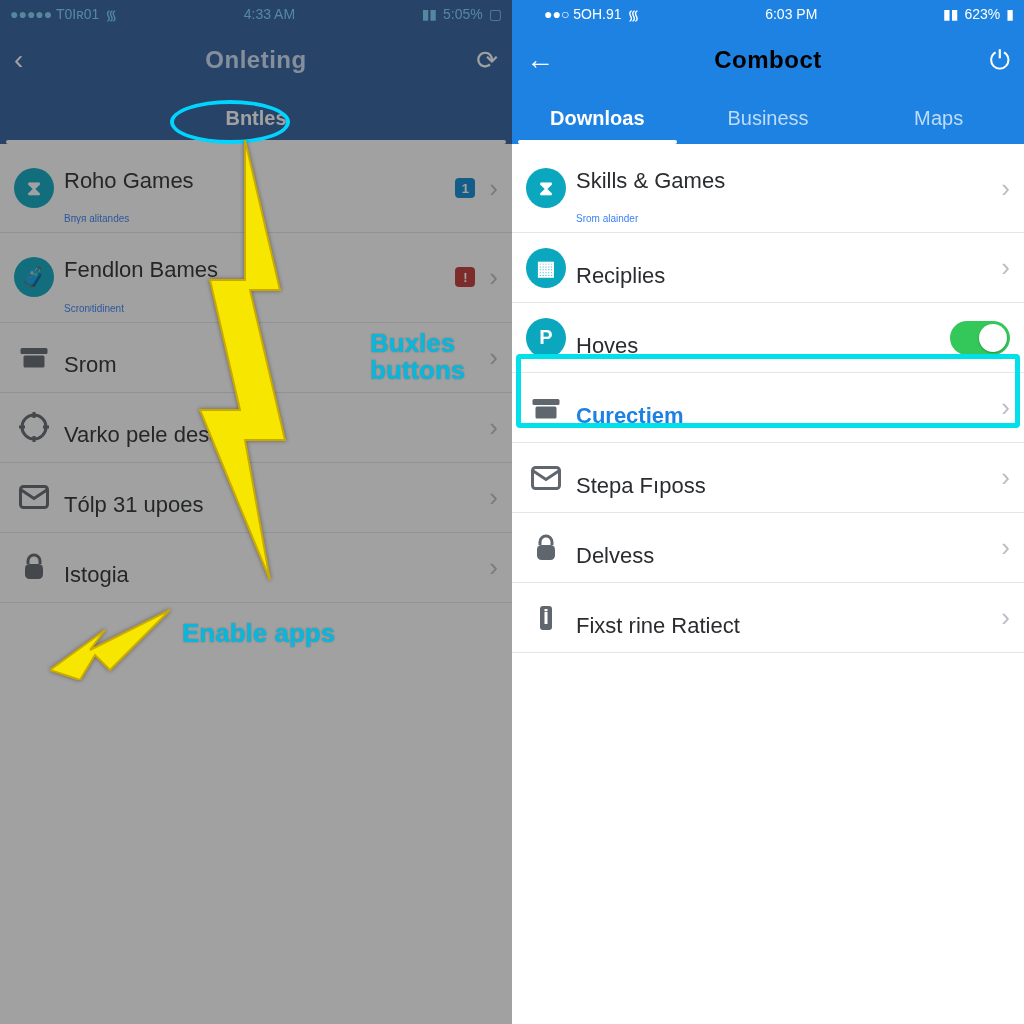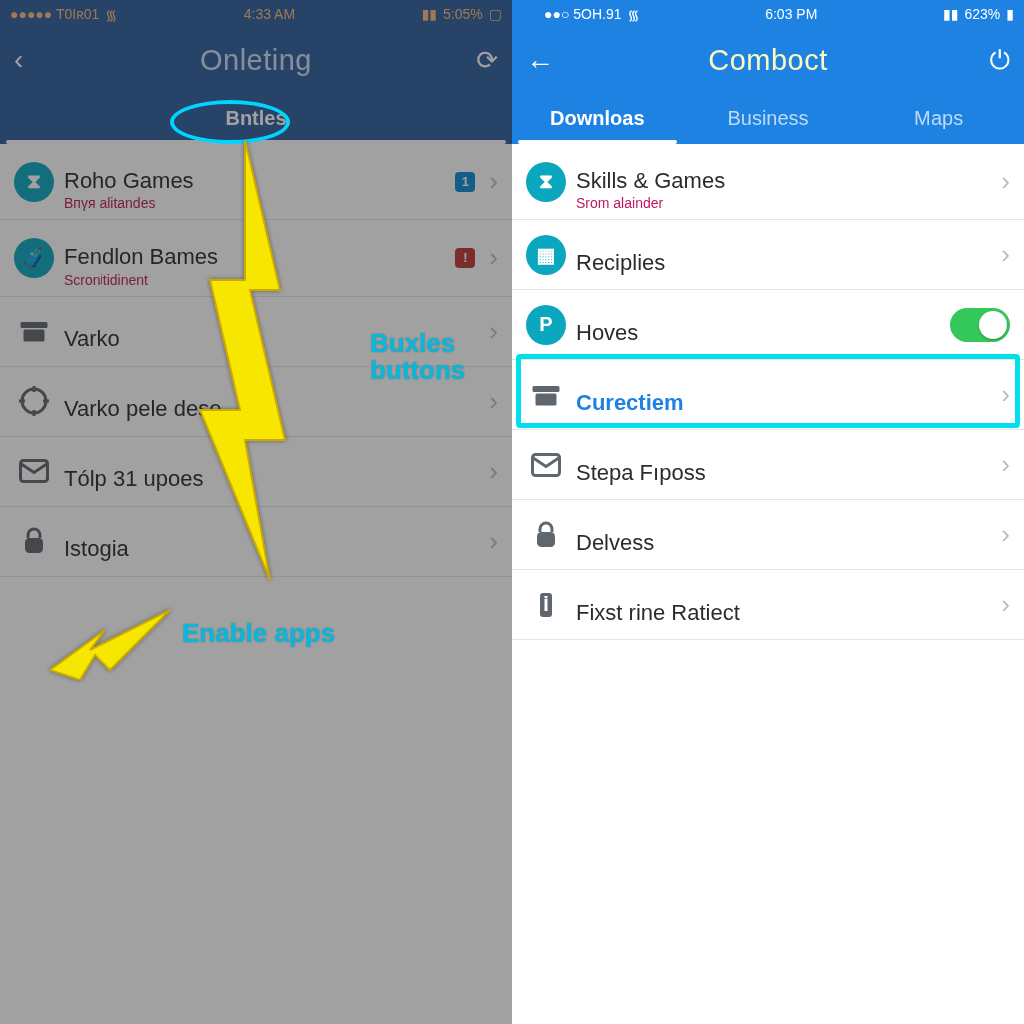--- a/index.html
+++ b/index.html
@@ -5,51 +5,51 @@
   * { box-sizing: border-box; margin: 0; padding: 0; font-family: -apple-system, Helvetica, Arial, sans-serif; }
   html, body { width: 1024px; height: 1024px; background: #fff; overflow: hidden; }
   .stage { position: relative; width: 1024px; height: 1024px; display: flex; }
   .phone { position: relative; width: 512px; height: 1024px; background: #fff; }
   .phone.left  { }
   .phone.right { }
 
   
   .statusbar { height: 28px; display: flex; align-items: center; justify-content: space-between; padding: 0 10px; font-size: 14px; font-weight: 500; }
   .statusbar .sb-left, .statusbar .sb-right { display: flex; align-items: center; gap: 6px; }
-  .phone.left  .statusbar { color: #fdba74; background: #2e5e9e; }
+  .phone.left  .statusbar { color: #7dd3fc; background: #2e5e9e; }
   .phone.right .statusbar { color: #fff;    background: #1d82e2; padding-left: 32px; }
 
   
   .header { position: relative; color: #fff; }
   .phone.left  .header { background: #2e5e9e; }
   .phone.right .header { background: #1d82e2; }
   .titlebar { height: 64px; display: flex; align-items: center; justify-content: center; position: relative; }
   .titlebar .back { position: absolute; left: 14px; top: 50%; transform: translateY(-50%); font-size: 28px; line-height: 1; }
   .titlebar .action { position: absolute; right: 14px; top: 50%; transform: translateY(-50%); font-size: 26px; line-height: 1; }
-  .titlebar h1 { font-size: 29px; font-weight: 400; letter-spacing: .5px; }
+  .titlebar h1 { font-size: 24px; font-weight: 700; letter-spacing: .5px; }
   .phone.left  .titlebar h1 { color: #cfe0f4; }
-  .phone.right .titlebar h1 { color: #fef9c3; }
+  .phone.right .titlebar h1 { color: #000000; }
 
   .tabs { display: flex; height: 52px; }
   .tabs .tab { flex: 1; display: flex; align-items: center; justify-content: center; font-size: 20px; position: relative; }
   .phone.left  .tabs .tab { color: #a9c2e2; }
   .phone.right .tabs .tab { color: #bedcf8; }
   .tabs .tab.active { font-weight: 700; }
   .phone.left  .tabs .tab.active { color: #fff; }
   .phone.right .tabs .tab.active { color: #fff; }
   .tabs .tab.active::after { content:""; position:absolute; left:6px; right:6px; bottom:0; height:4px; background:#fff; border-radius:2px; }
 
   
   .list { background:#fff; }
   .row { display:flex; align-items:center; min-height:70px; padding:8px 14px 8px 10px; border-bottom:1px solid #e4e6e9; position:relative; }
   .row .iconwrap { width:48px; display:flex; align-items:center; justify-content:center; flex:0 0 48px; }
   .row .iconwrap svg { width:36px; height:36px; }
   .row .txt { flex:1; min-width:0; padding-left:6px; }
   .row .txt .title { font-size:22px; color:#2a2c2f; line-height:1.15;margin-top:16px; }
-  .row .txt .sub   { font-size:14px; color:#be185d; margin-top:2px; }
+  .row .txt .sub   { font-size:10px; color:#3b82f6; margin-top:20px; }
   .row .chev { color:#b9bec4; font-size:26px; padding-left:8px; }
   .row .badge { min-width:20px; height:20px; padding:0 5px; border-radius:4px; font-size:13px; font-weight:700; color:#fff; display:flex; align-items:center; justify-content:center; margin-right:6px; }
   .badge.blue { background:#0d8bd6; }
   .badge.red  { background:#c23636; }
 
   .row.accent .txt .title { color:#1d82e2; font-weight:600; }
 
   
   .toggle { width:60px; height:34px; border-radius:17px; background:#34c759; position:relative; flex:0 0 60px; }
   .toggle::after { content:""; position:absolute; right:3px; top:3px; width:28px; height:28px; border-radius:50%; background:#fff; box-shadow:0 1px 2px rgba(0,0,0,.3); }
@@ -125,21 +125,21 @@
         <span class="chev">›</span>
       </div>
       <div class="row">
         <div class="iconwrap icon-gray">
           <svg viewBox="0 0 24 24" fill="currentColor">
               <rect x="3" y="6" width="18" height="4" rx="1"></rect>
               <rect x="5" y="11" width="14" height="8" rx="1"></rect>
             </svg>
         </div>
         <div class="txt">
-            <div class="title">Varko</div>
+            <div class="title">Srom</div>
           </div>
         <span class="chev">›</span>
       </div>
       <div class="row">
         <div class="iconwrap icon-gray">
           <svg viewBox="0 0 24 24" fill="none" stroke="currentColor" stroke-width="2">
               <circle cx="12" cy="12" r="8"></circle>
               <path d="M12 2v4M12 18v4M2 12h4M18 12h4"></path>
             </svg>
         </div>

